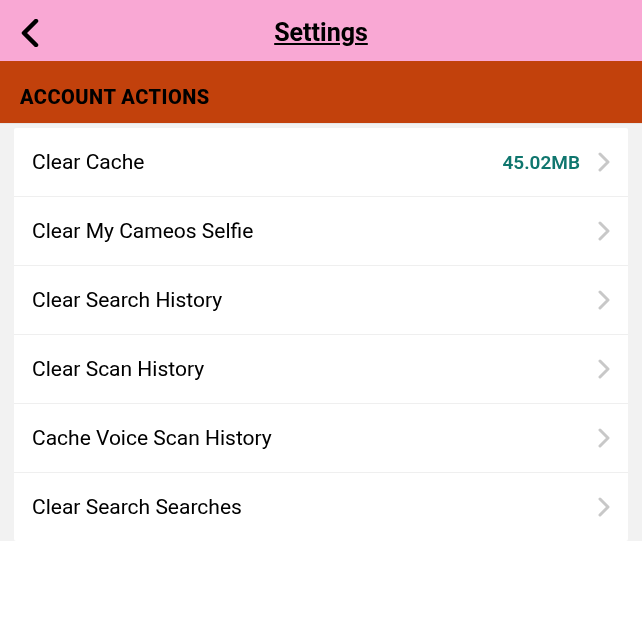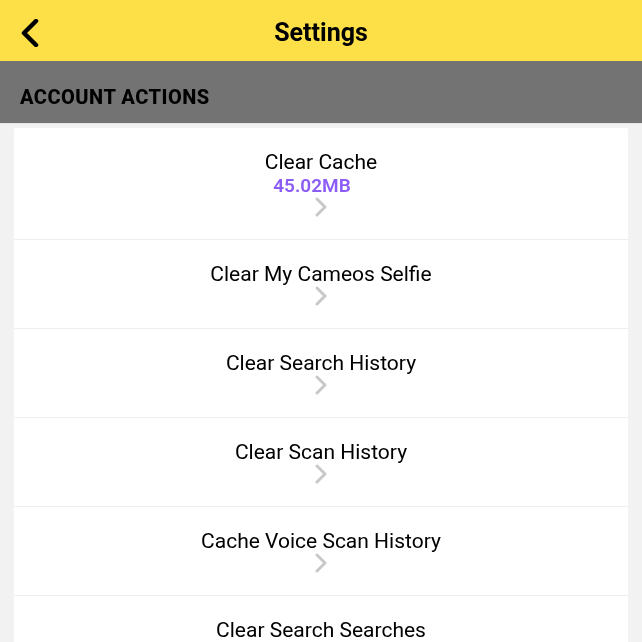--- a/index.html
+++ b/index.html
@@ -12,21 +12,22 @@
       width: 642px;
       height: 642px;
       background: #ffffff;
       overflow: hidden;
     }
     .header {
       display: flex;
       align-items: center;
       padding: 18px 20px 14px 20px;
       position: relative;
-      background: #fde047;
+      background: #f9a8d4;
+      text-decoration: underline;
     }
     .back-btn {
       position: absolute;
       left: 20px;
       display: flex;
       align-items: center;
       justify-content: center;
       cursor: pointer;
     }
     .back-btn svg {
@@ -39,53 +40,52 @@
       font-size: 25px;
       font-weight: 700;
       color: #000;
     }
     .section-header {
       padding: 24px 20px 14px 20px;
       font-size: 20px;
       font-weight: 800;
       letter-spacing: 0.5px;
       color: #000;
-      background: #737373;
+      background: #c2410c;
     }
     .list-container {
       background: #f2f2f2;
       border-top: 1px solid #e6e6e6;
       padding: 4px 14px 0 14px;
     }
     .list-box {
       background: #ffffff;
       border-radius: 2px;
     }
     .list-item {
       display: flex;
       align-items: center;
       padding: 22px 18px;
       border-bottom: 1px solid #efefef;
       cursor: pointer;
       position: relative;
-      flex-direction: column;
     }
     .list-item:last-child {
       border-bottom: none;
     }
     .item-label {
       flex: 1;
       font-size: 21px;
       font-weight: 400;
       color: #000;
     }
     .item-value {
       font-size: 19px;
       font-weight: 600;
-      color: #8b5cf6;
+      color: #0f766e;
       margin-right: 18px;
       text-align: right;
     }
     .chevron {
       display: flex;
       align-items: center;
     }
     .chevron svg {
       width: 12px;
       height: 20px;

